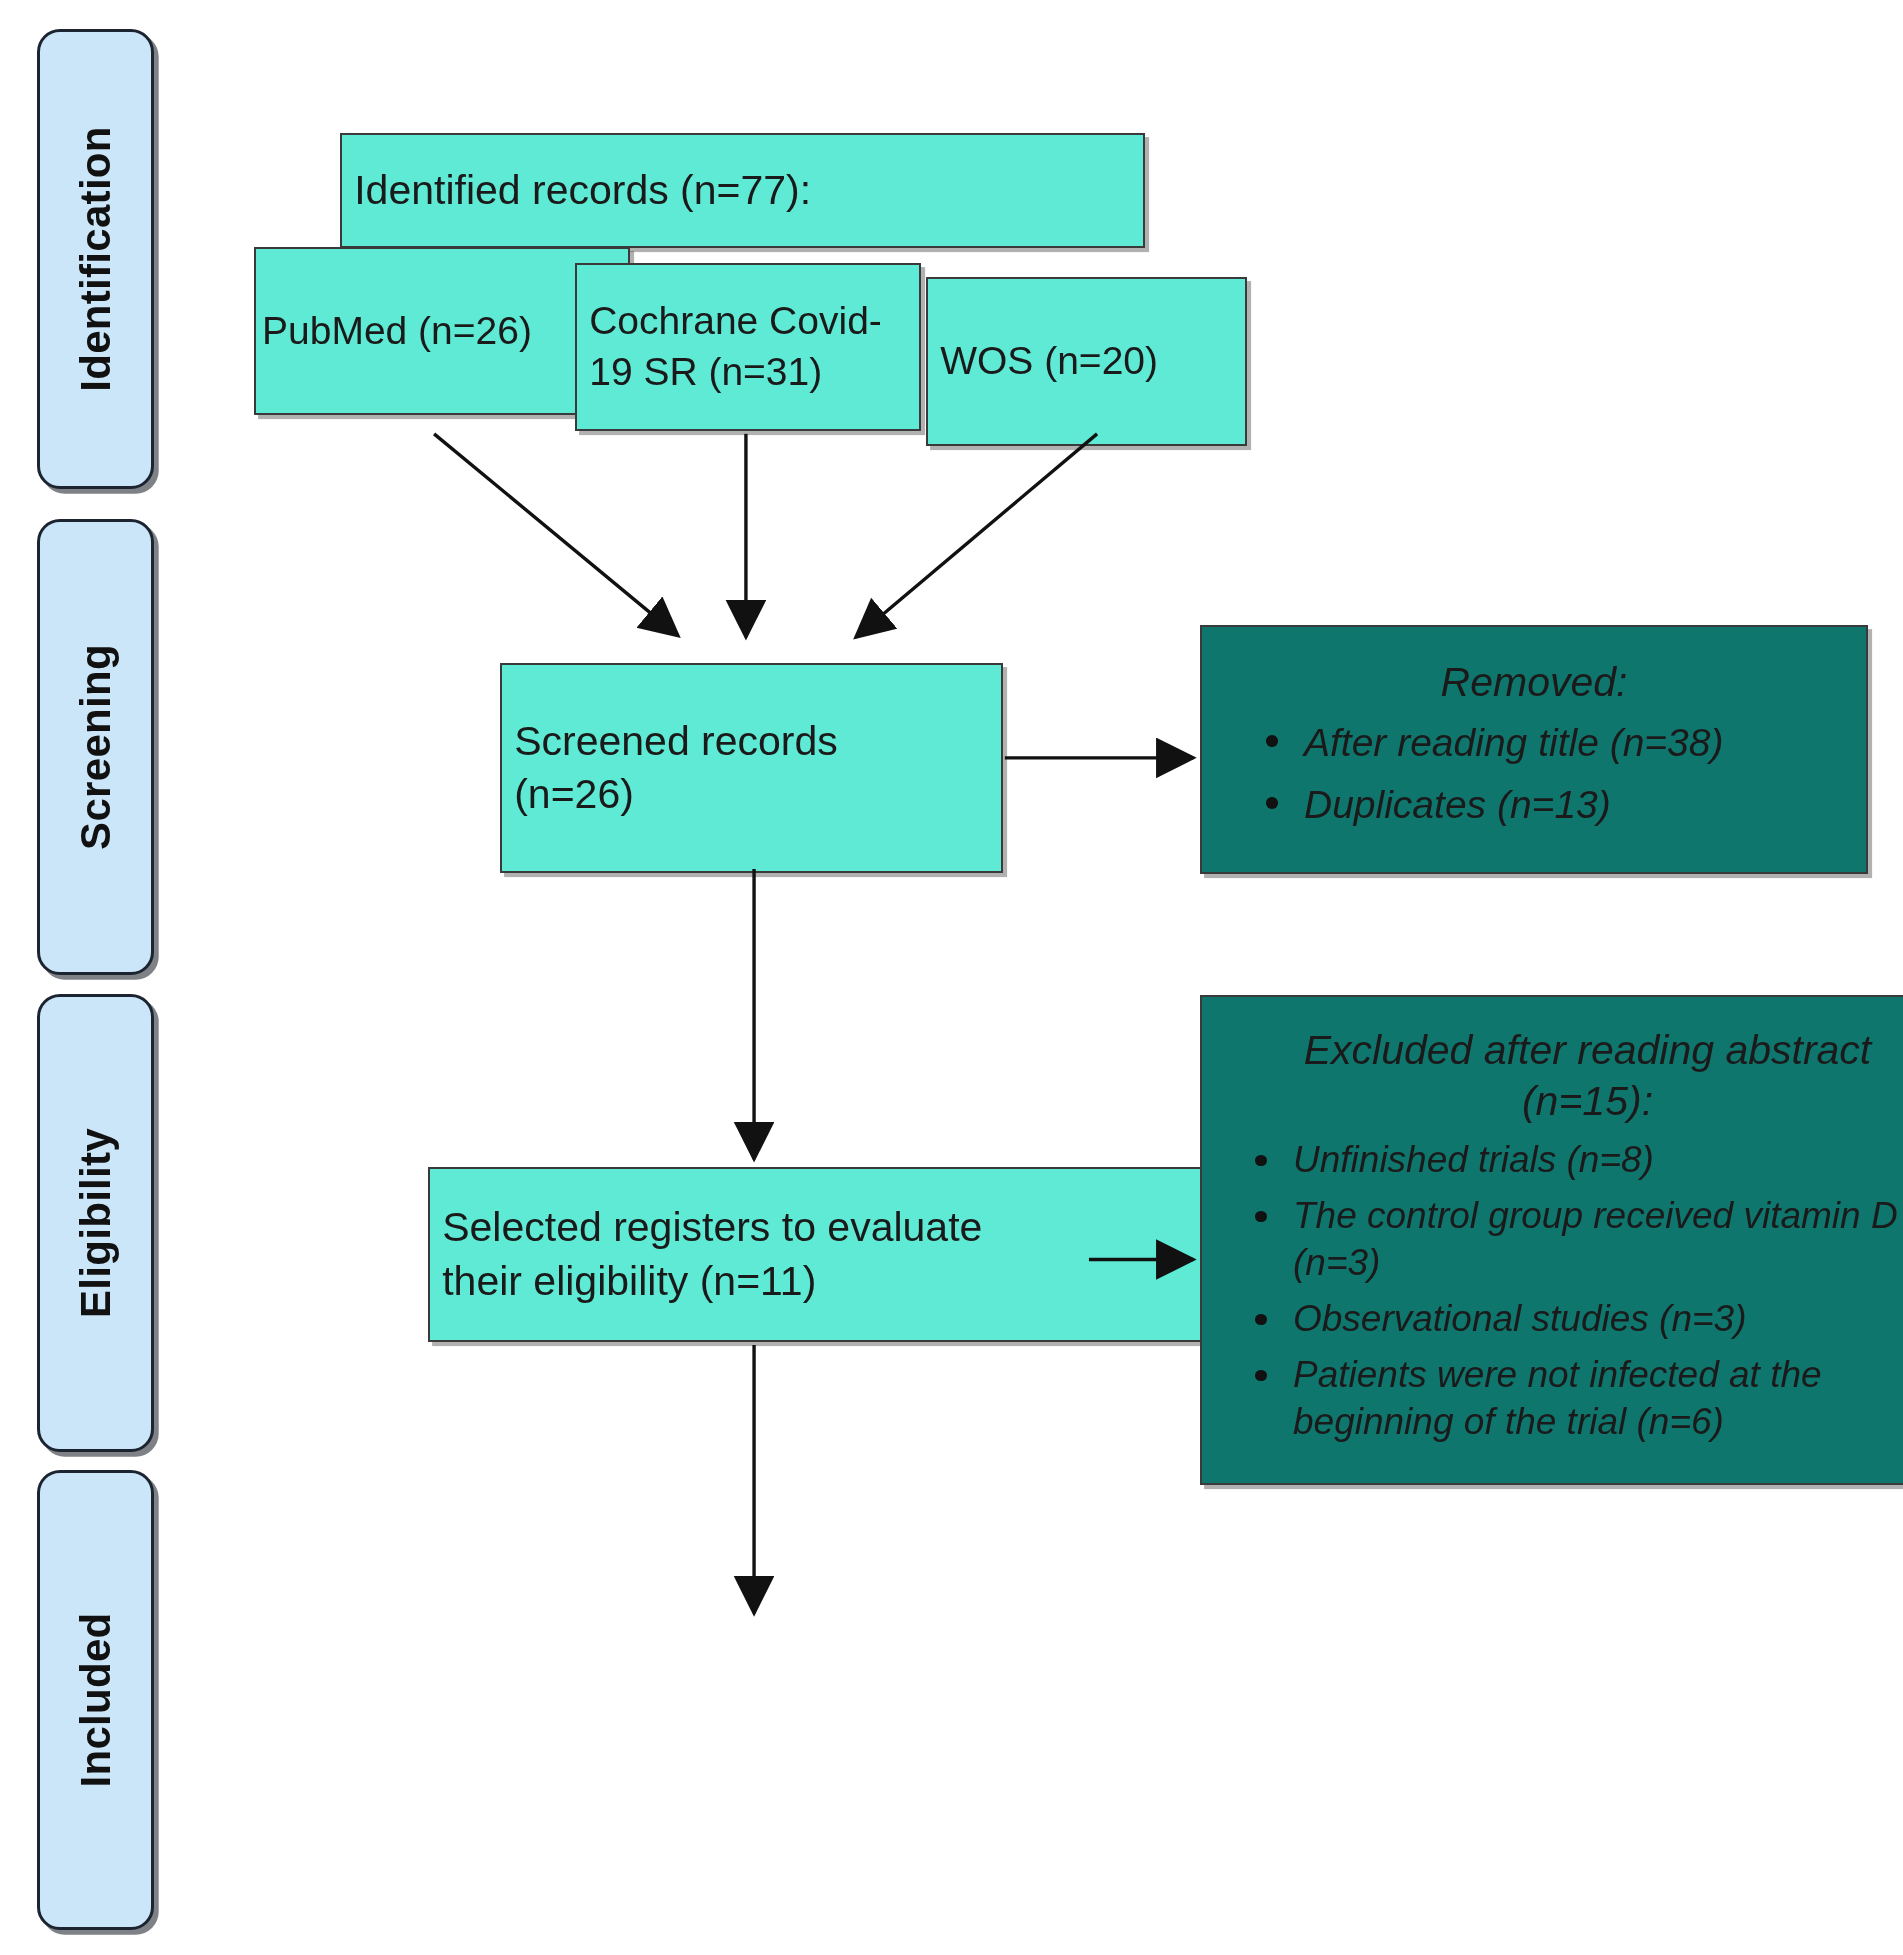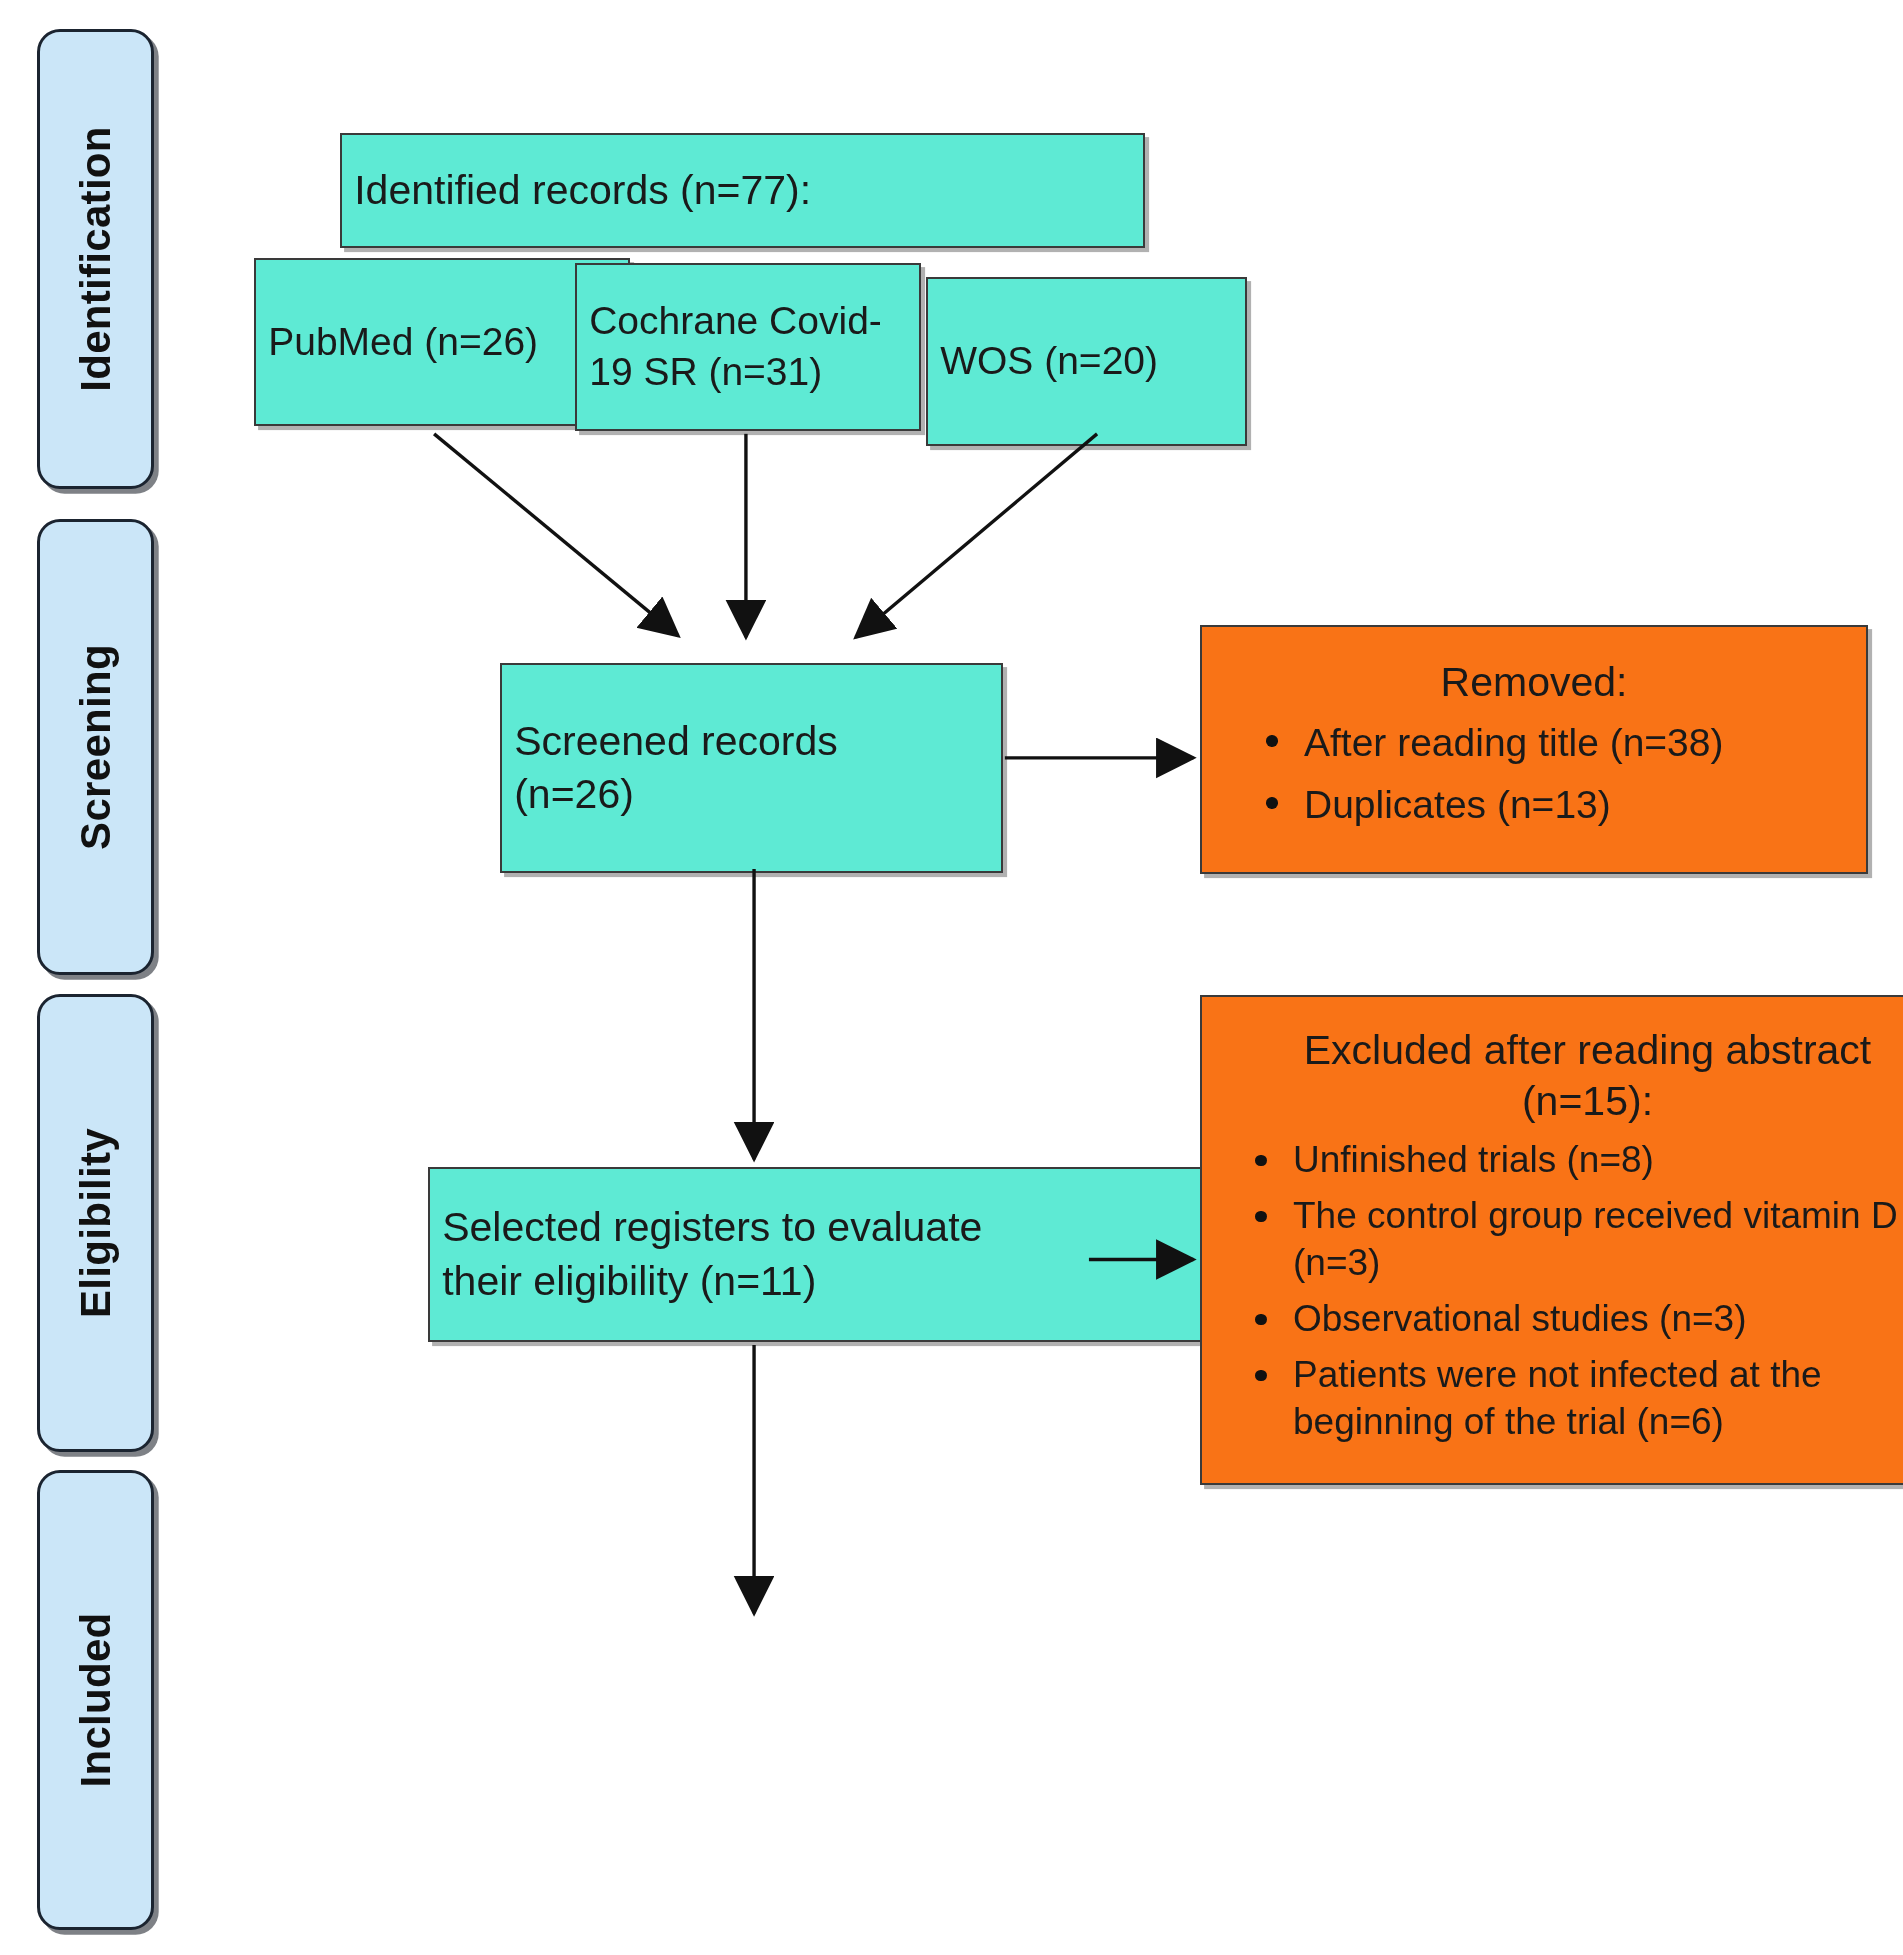--- a/index.html
+++ b/index.html
@@ -58,28 +58,29 @@
     line-height: 1.30;
     color: #1a1a1a;
     text-align: center;
     white-space: nowrap;
   }
   .flow-box.small .line { font-size: 39px; }
 
   
   .panel {
     position: absolute;
-    background: #f97316;
+    background: #0f766e;
     border: 2.7px solid #3a3a3a;
     box-sizing: border-box;
     box-shadow: 4.1px 4.1px 0 rgba(60,60,60,0.40);
     padding: 12.2px 15px;
     display: flex;
     flex-direction: column;
     justify-content: center;
+    font-style: italic;
   }
   .panel .heading {
     font-size: 41px;
     line-height: 1.25;
     color: #1a1a1a;
     text-align: center;
   }
   .panel ul {
     margin: 9.5px 0 0 0;
     padding: 0 0 0 49px;
@@ -133,21 +134,21 @@
   </div>
 
   <div class="stage-pill" style="left:37px; top:1470px; width:117px; height:460px;">
     <span class="vlabel">Included</span>
   </div>
 
   <div class="flow-box" style="left:340px; top:133px; width:805px; height:115px;">
     <div class="line">Identified records  (n=77):</div>
   </div>
 
-  <div class="flow-box small" style="left:254px; top:258px; width:376px; height:168px;">
+  <div class="flow-box small" style="left:254px; top:247px; width:376px; height:168px;padding-left:6px;">
     <div class="line">PubMed (n=26)</div>
   </div>
 
   <div class="flow-box small" style="left:575px; top:263px; width:346px; height:168px;">
     <div class="line">Cochrane Covid-</div>
     <div class="line">19 SR (n=31)</div>
   </div>
 
   <div class="flow-box small" style="left:926px; top:277px; width:321px; height:169px;">
     <div class="line">WOS (n=20)</div>

